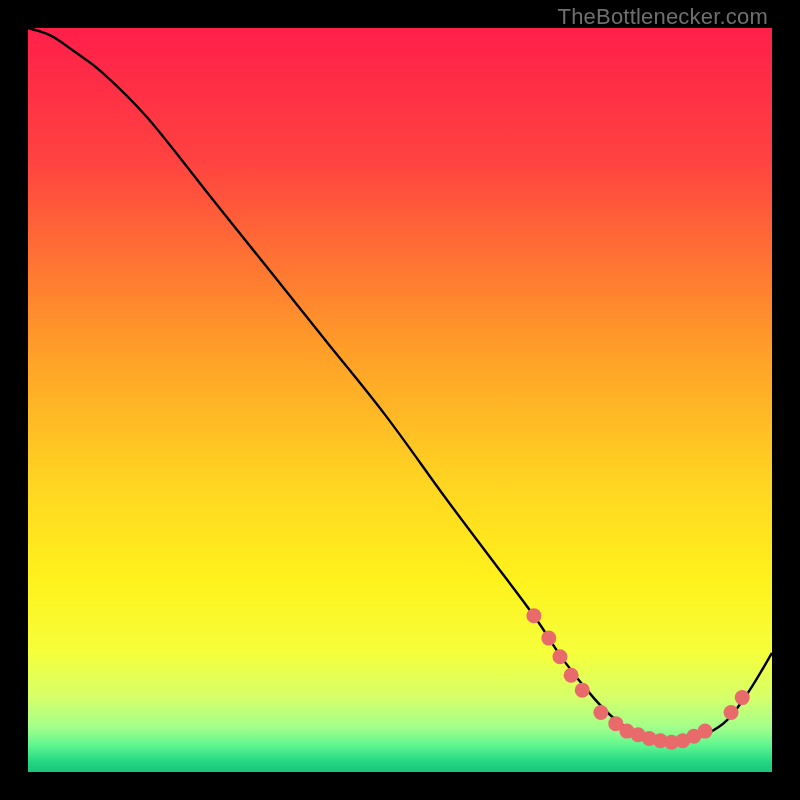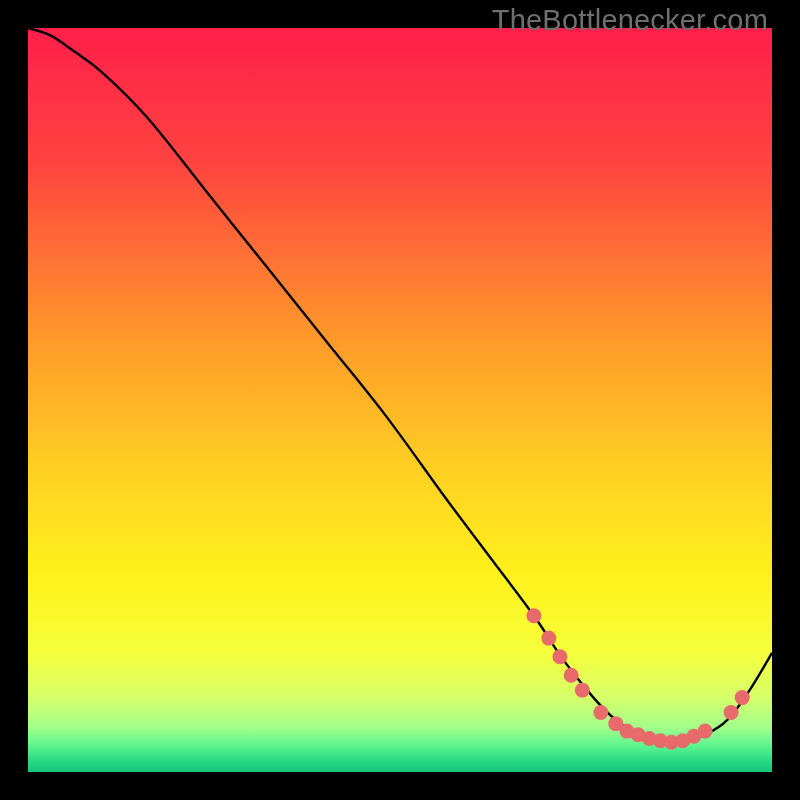--- a/index.html
+++ b/index.html
@@ -24,21 +24,21 @@
     left: 0;
     top: 0;
     width: 744px;
     height: 744px;
   }
   .watermark {
     position: absolute;
     top: 4px;
     right: 32px;
     color: #6f6f6f;
-    font-size: 29px;
+    font-size: 22px;
     letter-spacing: 0.2px;
     font-weight: 400;
   }
   svg { display: block; }
 </style>
 </head>
 <body>
 
 <div class="frame">
   <svg class="plot" viewBox="0 0 744 744">

